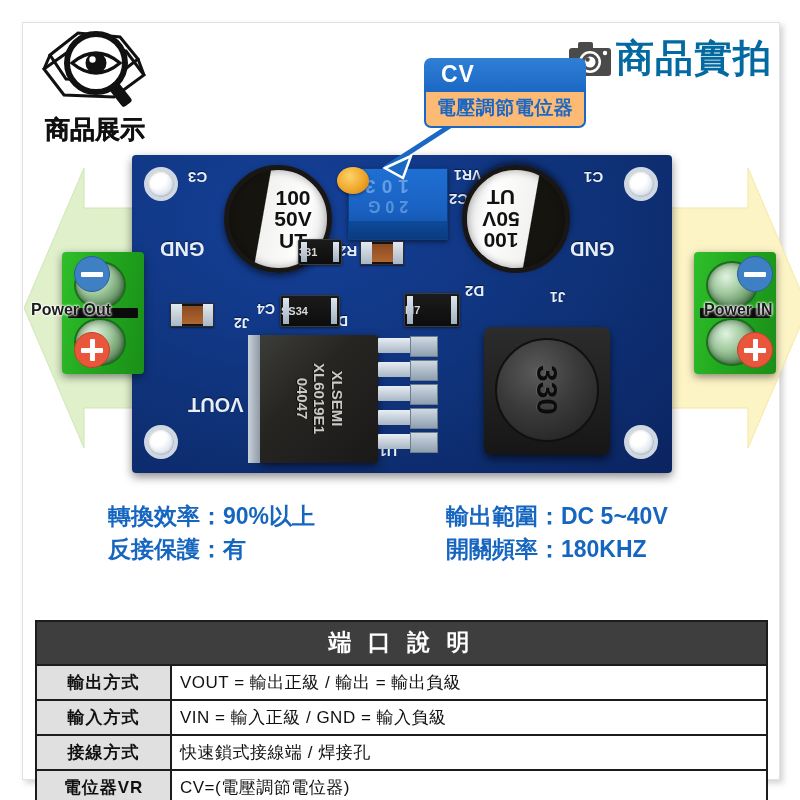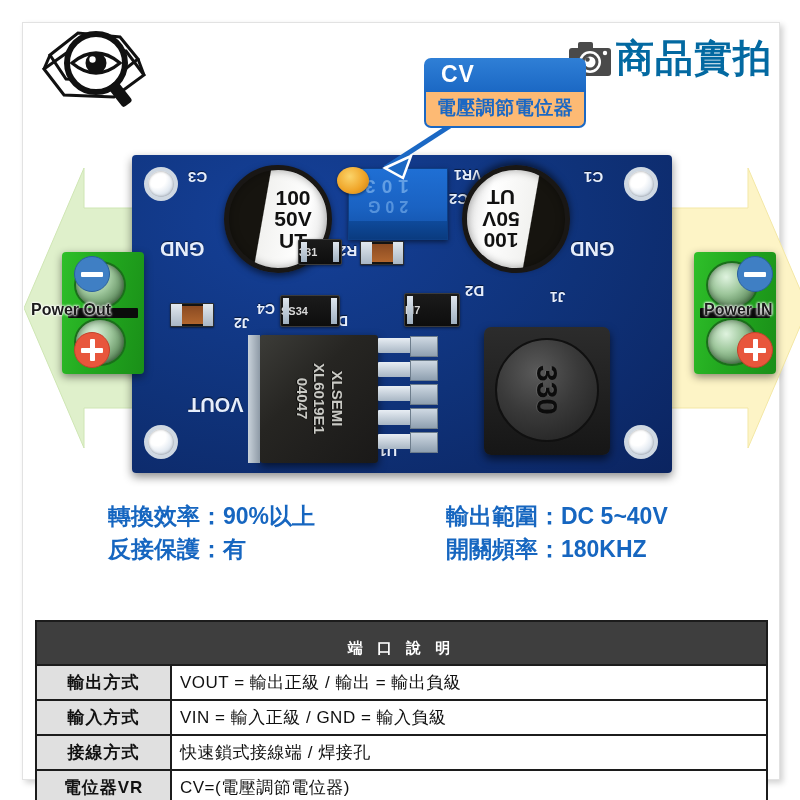--- a/index.html
+++ b/index.html
@@ -293,22 +293,22 @@
   
   #port-table {
     position: absolute; left: 35px; top: 620px;
     width: 733px;
     border-collapse: collapse;
     z-index: 20;
     background: #ffffff;
   }
   #port-table th.title {
     background: #3e3e3e; color: #ffffff;
-    font-size: 15px; font-weight: 700; letter-spacing: 5px;
-    text-align: center; padding: 17px 0 6px;
+    font-size: 23px; font-weight: 700; letter-spacing: 5px;
+    text-align: center; padding: 5px 0 6px;
     border: 2px solid #1c1c1c;
   }
   #port-table td {
     border: 2px solid #1c1c1c;
     font-size: 17px; color: #111; padding: 5px 8px;
     height: 31px;
   }
   #port-table td.k {
     width: 135px; background: #e0e0e0; text-align: center;
     font-weight: 700; letter-spacing: 1px;
@@ -328,20 +328,21 @@
         <polygon points="14,44 42,24 96,26 114,50 84,72 34,70"></polygon>
         <line x1="20" y1="30" x2="14" y2="44"></line>
         <line x1="108" y1="34" x2="114" y2="50"></line>
       </g>
       <circle cx="66" cy="38" r="29" fill="#fff" stroke="#111" stroke-width="6"></circle>
       <path d="M42 38 Q66 18 90 38 Q66 58 42 38 Z" fill="#fff" stroke="#111" stroke-width="3.2"></path>
       <circle cx="66" cy="38" r="10.5" fill="#111"></circle>
       <circle cx="62.5" cy="34.5" r="3.2" fill="#fff"></circle>
       <rect x="84" y="56" width="12" height="26" rx="3" fill="#111" transform="rotate(-38 90 69)"></rect>
     </svg>
+    <div class="logo-caption">商品展示</div>
   </div>
 
   <div id="real-photo-badge">
     <svg width="44" height="36" viewBox="0 0 44 36">
       <rect x="1" y="7" width="42" height="28" rx="3" fill="#4a4a4a"></rect>
       <rect x="10" y="1" width="15" height="8" rx="2" fill="#4a4a4a"></rect>
       <circle cx="22" cy="21" r="11" fill="#ffffff"></circle>
       <circle cx="22" cy="21" r="8.5" fill="#4a4a4a"></circle>
       <circle cx="22" cy="21" r="5.5" fill="#ffffff"></circle>
       <circle cx="19.5" cy="18.5" r="2.2" fill="#4a4a4a"></circle>

